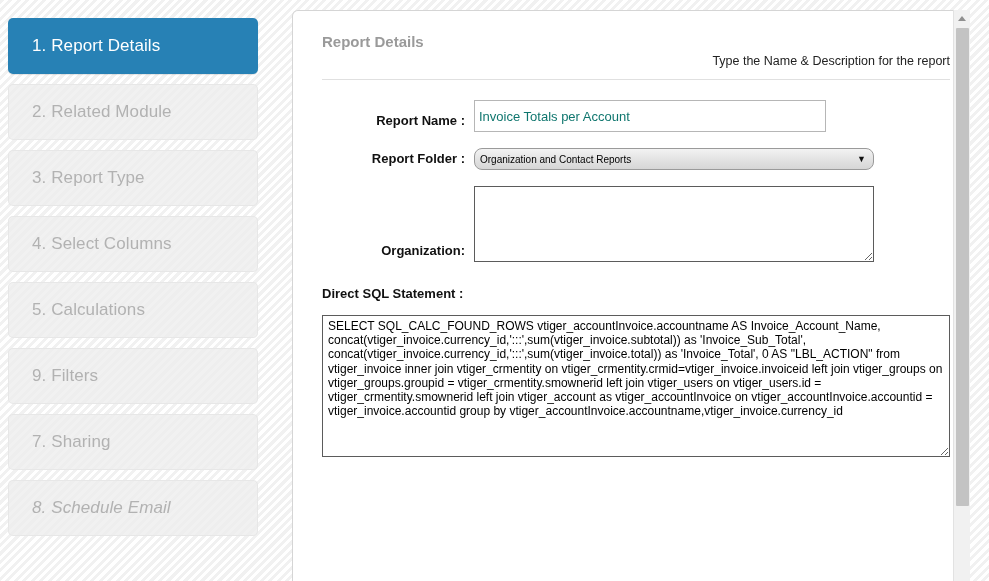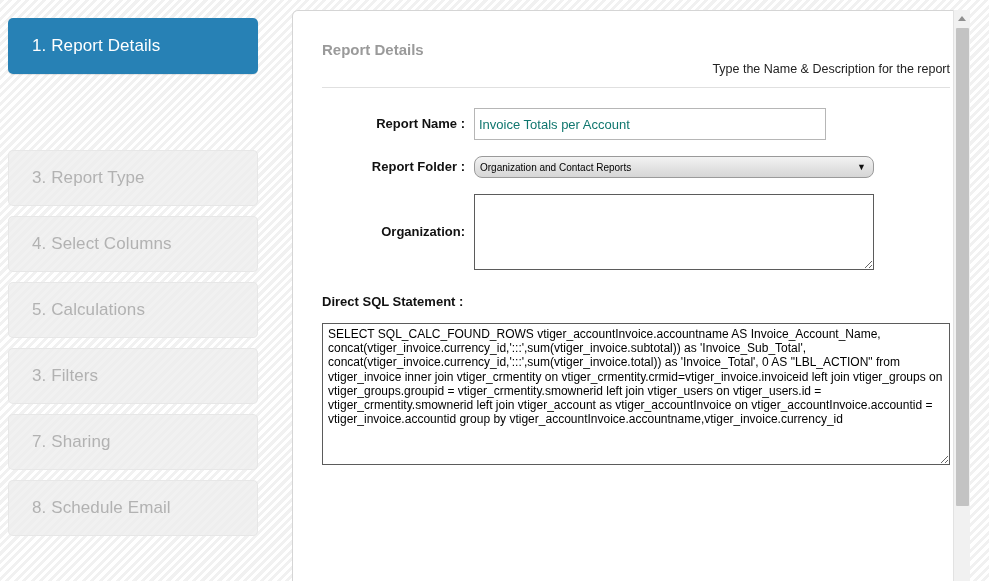--- a/index.html
+++ b/index.html
@@ -74,21 +74,21 @@
     border: 1px solid #d5d5d5;
     border-bottom: none;
     border-radius: 6px 6px 0 0;
     box-sizing: border-box;
     overflow: hidden;
   }
 
   .form-inner {
     position: absolute;
     left: 29px;
-    top: 30px;
+    top: 22px;
     width: 628px;
   }
 
   .section-title {
     font-size: 15px;
     font-weight: bold;
     color: #9a9a9a;
     margin: 0 0 2px 0;
     line-height: 18px;
   }
@@ -101,21 +101,21 @@
   }
   .hr {
     margin-top: 10px;
     border-top: 1px solid #e0e0e0;
     height: 0;
     width: 628px;
   }
 
   .field-row {
     display: flex;
-    align-items: center;
+    align-items: flex-end;
     margin-top: 20px;
   }
   .field-row.second { margin-top: 16px; }
   .field-row.third  { margin-top: 16px; }
 
   .field-label {
     width: 152px;
     text-align: right;
     padding-right: 9px;
     font-weight: bold;
@@ -256,42 +256,45 @@
 <body>
 
 <div id="app">
 
   <div id="sidebar">
 
     <div class="wizard-step active" style="top:10px;">
       <span>1. Report Details</span>
     </div>
 
+    <div class="wizard-step disabled" style="top:76px;">
+      <span>2. Related Module</span>
+    </div>
 
     <div class="wizard-step disabled" style="top:142px;">
       <span>3. Report Type</span>
     </div>
 
     <div class="wizard-step disabled" style="top:208px;">
       <span>4. Select Columns</span>
     </div>
 
     <div class="wizard-step disabled" style="top:274px;">
       <span>5. Calculations</span>
     </div>
 
     <div class="wizard-step disabled" style="top:340px;">
-      <span>3. Filters</span>
+      <span>9. Filters</span>
     </div>
 
     <div class="wizard-step disabled" style="top:406px;">
       <span>7. Sharing</span>
     </div>
 
-    <div class="wizard-step disabled" style="top:472px;">
+    <div class="wizard-step disabled" style="top:472px;font-style:italic;">
       <span>8. Schedule Email</span>
     </div>
 
   </div>
 
   <div id="content-panel">
     <div class="form-inner">
 
       <div class="section-title">Report Details</div>
       <div class="section-sub">Type the Name &amp; Description for the report</div>

